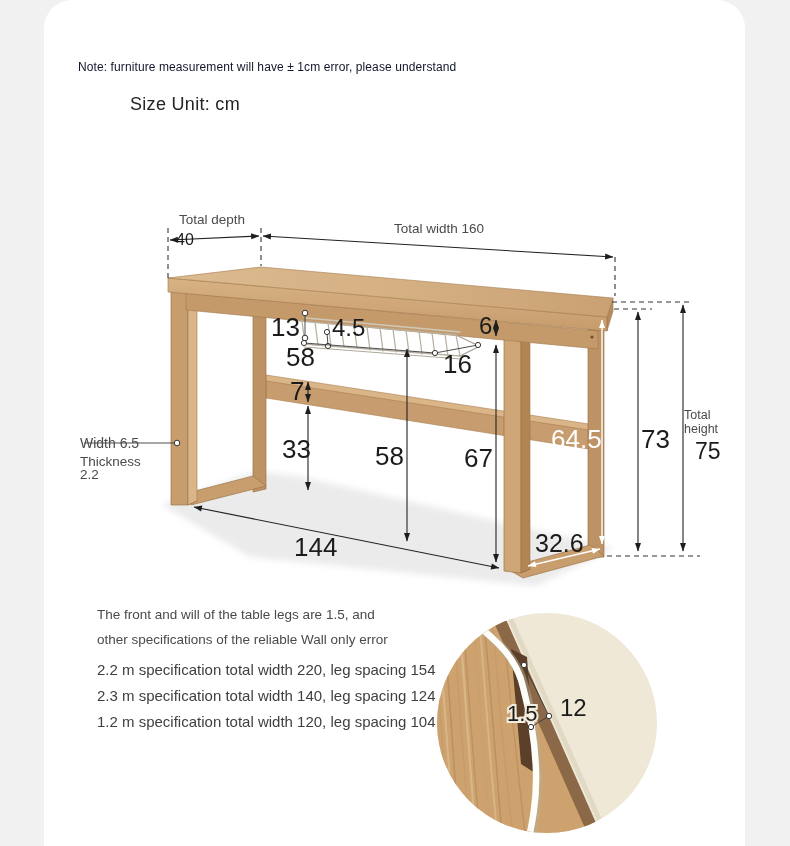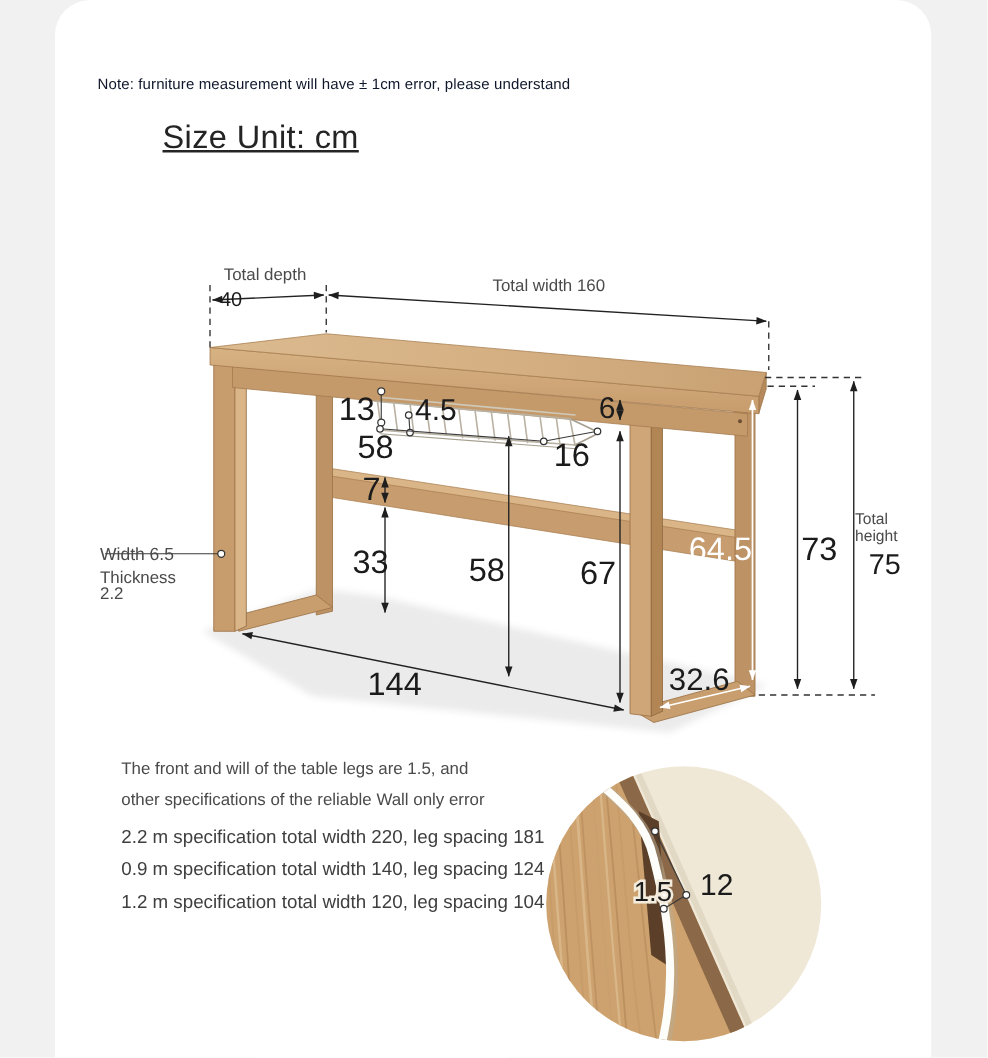--- a/index.html
+++ b/index.html
@@ -11,21 +11,21 @@
   .card{
     position:absolute;left:44px;top:0;width:701px;height:846px;
     background:#ffffff;border-radius:28px 28px 0 0;
   }
   .note{
     position:absolute;left:78px;top:60px;width:560px;
     font-size:12px;color:#0f172a;letter-spacing:.1px;
   }
   .heading{
     position:absolute;left:130px;top:94px;
-    font-size:26px;color:#242424;letter-spacing:.3px;text-decoration:underline;
+    font-size:18px;color:#242424;letter-spacing:.3px;
   }
   .spec-line{position:absolute;left:97px;color:#4a4a4a;font-size:13.5px;}
   .spec-item{position:absolute;left:97px;color:#3f3f3f;font-size:15px;}
   #diagram{position:absolute;left:0;top:0;width:790px;height:846px;}
   text{font-family:"Liberation Sans", sans-serif;}
   .dimnum{fill:#1b1b1b;}
   .graylab{fill:#4a4a4a;}
   .dline{stroke:#222;stroke-width:1.1;fill:none;}
   .dashed{stroke:#333;stroke-width:1.1;fill:none;stroke-dasharray:5 4;}
   .thin{stroke:#3a3a3a;stroke-width:0.9;fill:none;}
@@ -271,15 +271,15 @@
       <circle class="marker-dot" cx="122" cy="113" r="2.7"></circle>
       <circle class="marker-dot" cx="104" cy="124" r="2.7"></circle>
       <text x="80" y="118" font-size="22" fill="#1b1b1b" stroke="#f3ecdc" stroke-width="4" paint-order="stroke">1.5</text>
       <text x="133" y="113" font-size="24" fill="#1b1b1b">12</text>
     </g>
   </g>
 </svg>
 
 <div class="spec-line" style="top:607px">The front and will of the table legs are 1.5, and</div>
 <div class="spec-line" style="top:632px">other specifications of the reliable Wall only error</div>
-<div class="spec-item" style="top:661px">2.2 m specification total width 220, leg spacing 181</div>
-<div class="spec-item" style="top:687px">0.9 m specification total width 140, leg spacing 124</div>
+<div class="spec-item" style="top:661px">2.2 m specification total width 220, leg spacing 154</div>
+<div class="spec-item" style="top:687px">2.3 m specification total width 140, leg spacing 124</div>
 <div class="spec-item" style="top:713px">1.2 m specification total width 120, leg spacing 104</div>
 
 </body></html>

